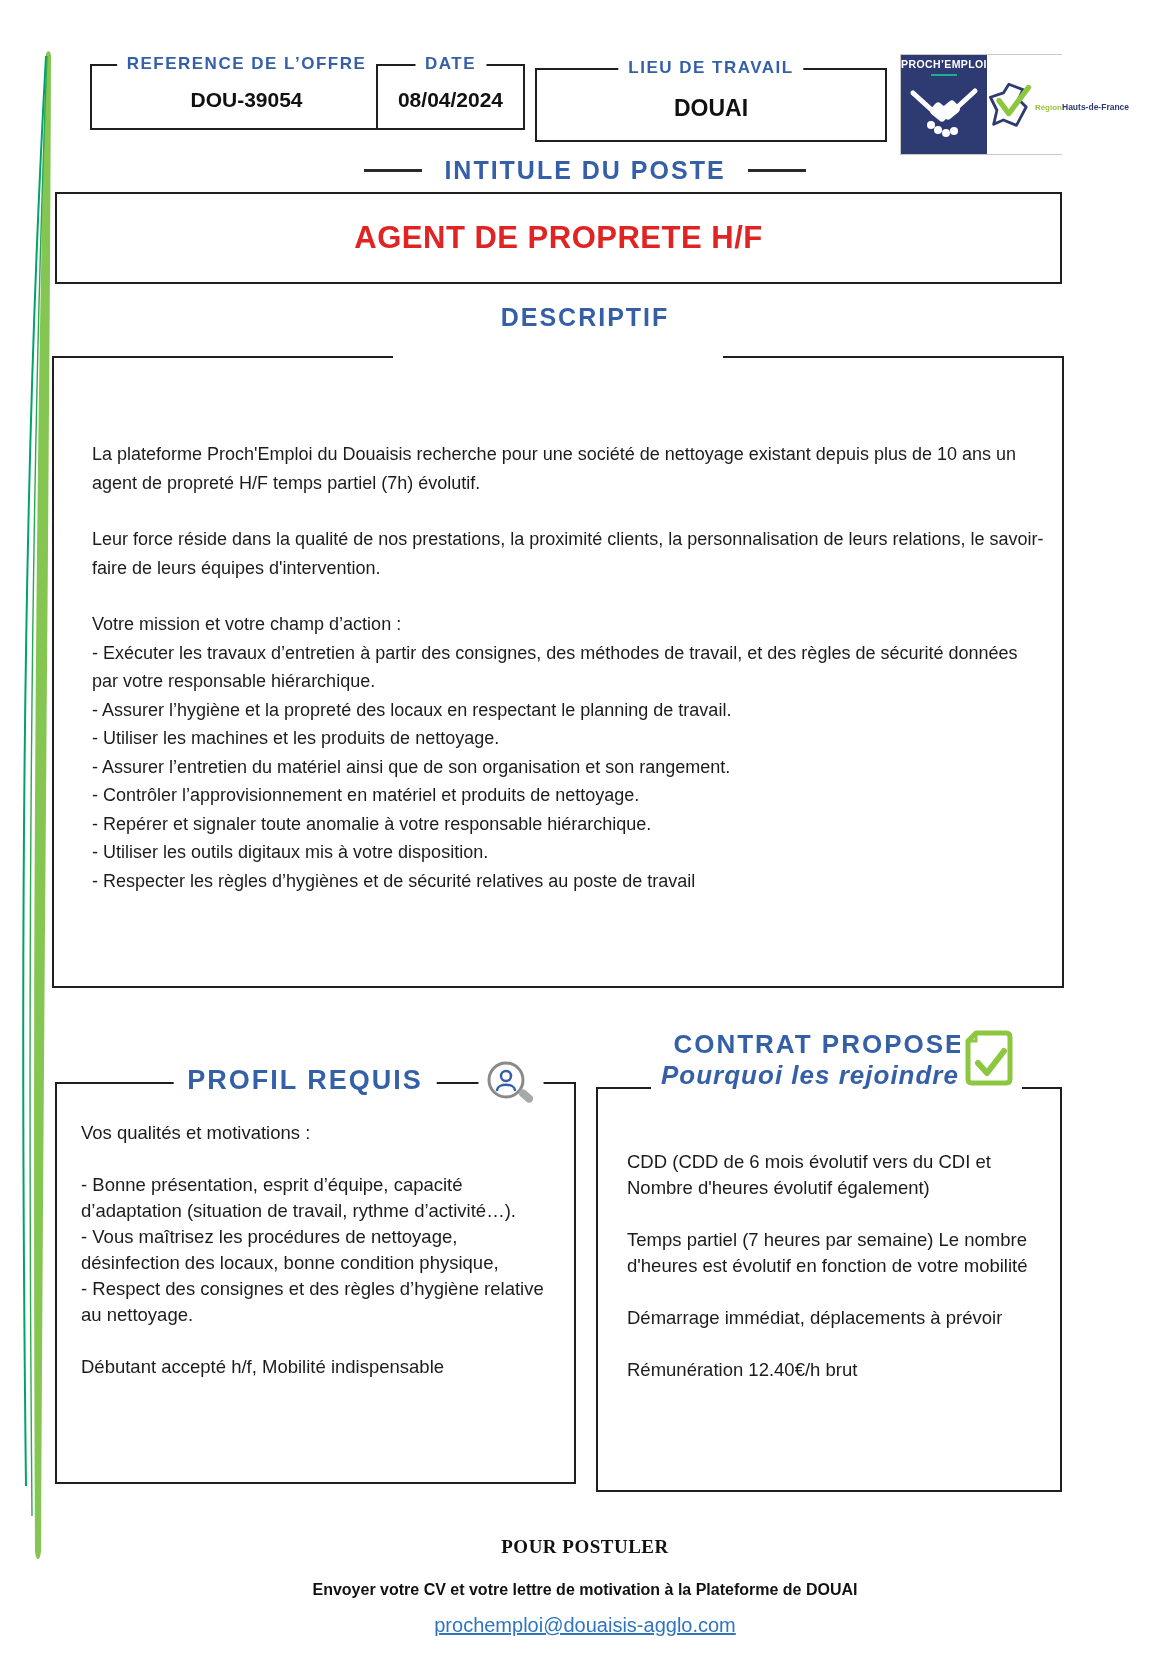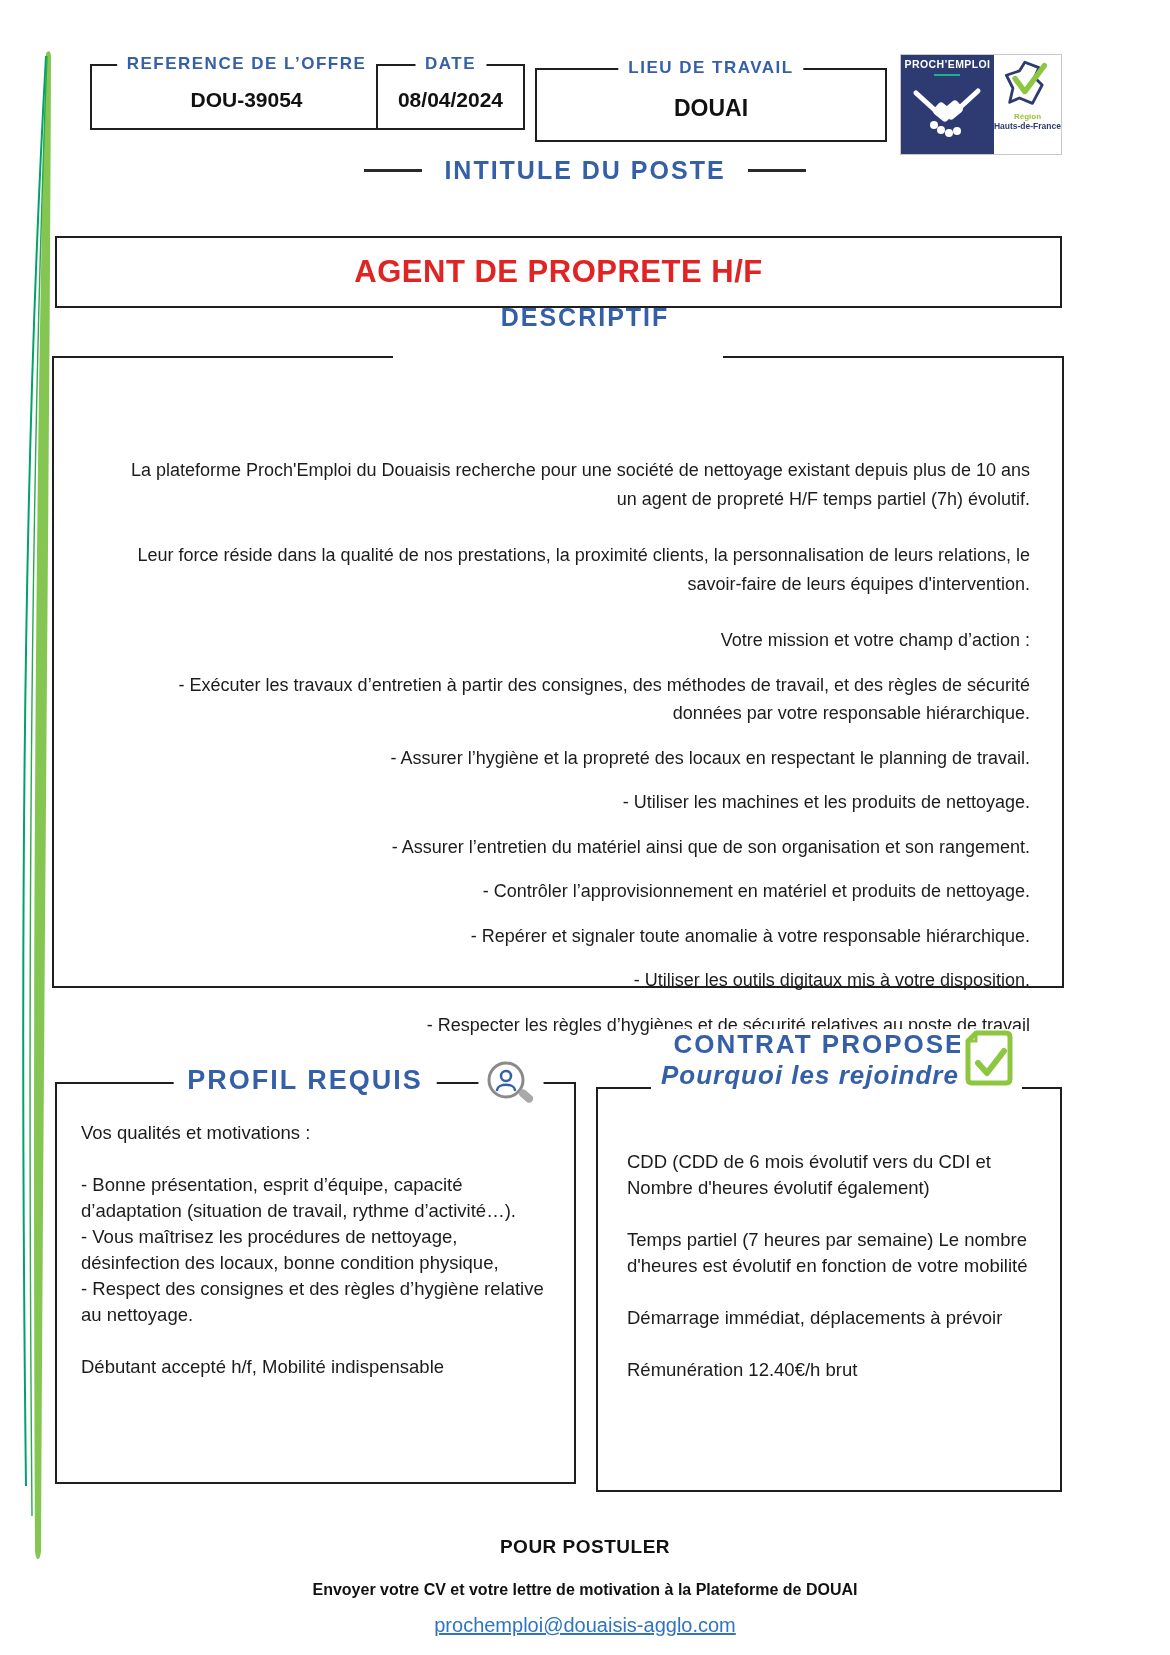--- a/index.html
+++ b/index.html
@@ -18,39 +18,39 @@
     color:#3560a8;font-weight:700;font-size:17px;letter-spacing:1.5px;}
   .field-value{position:absolute;left:0;right:0;top:50%;transform:translateY(-38%);
     text-align:center;font-weight:700;font-size:21px;color:#111;}
 
   
   .logo{position:absolute;left:900px;top:54px;width:162px;height:101px;display:flex;
     border:1px solid #c9c9c9;box-sizing:border-box;}
   .logo-left{width:96px;background:#2e3b72;display:flex;flex-direction:column;align-items:center;padding-top:3px;box-sizing:border-box;}
   .logo-brand{color:#fff;font-size:10.5px;font-weight:700;letter-spacing:.4px;white-space:nowrap;}
   .logo-dash{width:26px;height:2px;background:#19b28a;margin:4px 0 3px;}
-  .logo-right{flex:1;background:#fff;position:relative;display:flex;flex-direction:column;align-items:center;padding-top:4px;}
+  .logo-right{flex:1;background:#fff;position:relative;display:flex;flex-direction:row;align-items:center;padding-top:4px;}
   .region-label{font-size:8px;color:#9dc13b;font-weight:700;margin-top:1px;}
   .region-name{font-size:8.5px;color:#2e3b72;font-weight:700;white-space:nowrap;}
 
   
   .hand{color:#3560a8;font-weight:700;letter-spacing:2px;}
 
   .intitule-head{position:absolute;left:0;right:0;top:156px;display:flex;align-items:center;justify-content:center;gap:22px;}
   .intitule-head .rule{width:58px;height:3px;background:#2a2a2a;}
   .intitule-head .txt{font-size:25px;}
 
-  .title-box{left:55px;top:192px;width:1007px;height:72px;display:flex;align-items:center;justify-content:center;margin-top:44px;}
+  .title-box{left:55px;top:192px;width:1007px;height:92px;display:flex;align-items:center;justify-content:center;}
   .job-title{color:#e02424;font-weight:700;font-size:31px;letter-spacing:.5px;}
 
   .descriptif-head{position:absolute;left:0;width:1170px;top:303px;text-align:center;font-size:25px;}
   .desc-box{left:52px;top:356px;width:1012px;height:632px;}
   .desc-gap{position:absolute;top:-5px;left:50%;transform:translateX(-50%);width:330px;height:9px;background:#fff;}
   .desc-body{padding:82px 16px 0 38px;font-size:18px;line-height:28.5px;color:#1c1c1c;}
-  .desc-body .p{margin:16px;text-align:right;}
+  .desc-body .p{margin:0;}
   .desc-body .p.gap-after{margin-bottom:28px;}
 
   
   .profil-box{left:55px;top:1082px;width:521px;height:402px;}
   .profil-head{position:absolute;top:-19px;left:50%;transform:translateX(-54%);
     background:#fff;padding:0 14px;font-size:27px;white-space:nowrap;}
   .profil-icon{position:absolute;top:-30px;right:30px;width:62px;height:62px;background:#fff;border-radius:50%;padding:2px;}
   .profil-body{padding:36px 26px 0 24px;font-size:18.5px;line-height:26px;}
   .profil-body .p{margin:0;}
   .profil-body .p.gap-after{margin-bottom:26px;}
@@ -59,21 +59,21 @@
   .contrat-head{position:absolute;top:-60px;left:50%;transform:translateX(-53%);
     background:#fff;padding:0 10px 2px;text-align:center;white-space:nowrap;}
   .contrat-head .l1{font-size:26px;letter-spacing:2px;}
   .contrat-head .l2{font-size:26px;letter-spacing:1px;font-style:italic;}
   .contrat-icon{position:absolute;top:-60px;right:38px;width:58px;height:64px;background:#fff;padding:0 2px;}
   .contrat-body{padding:60px 18px 0 29px;font-size:18.5px;line-height:26px;}
   .contrat-body .p{margin:0 0 26px 0;}
 
   
   .footer-title{position:absolute;left:0;width:1170px;top:1536px;text-align:center;
-    font-weight:700;font-size:19px;letter-spacing:.5px;color:#111;}
+    font-weight:700;font-size:19px;letter-spacing:.5px;color:#111;font-family:Liberation Serif, serif;}
   .footer-line{position:absolute;left:0;width:1170px;top:1581px;text-align:center;
     font-weight:700;font-size:16px;color:#111;}
   .footer-email{position:absolute;left:0;width:1170px;top:1614px;text-align:center;font-size:20px;}
   .footer-email .link{color:#2f74c0;text-decoration:underline;cursor:pointer;}
 </style>
 </head>
 <body>
 
 <div class="page">
 

